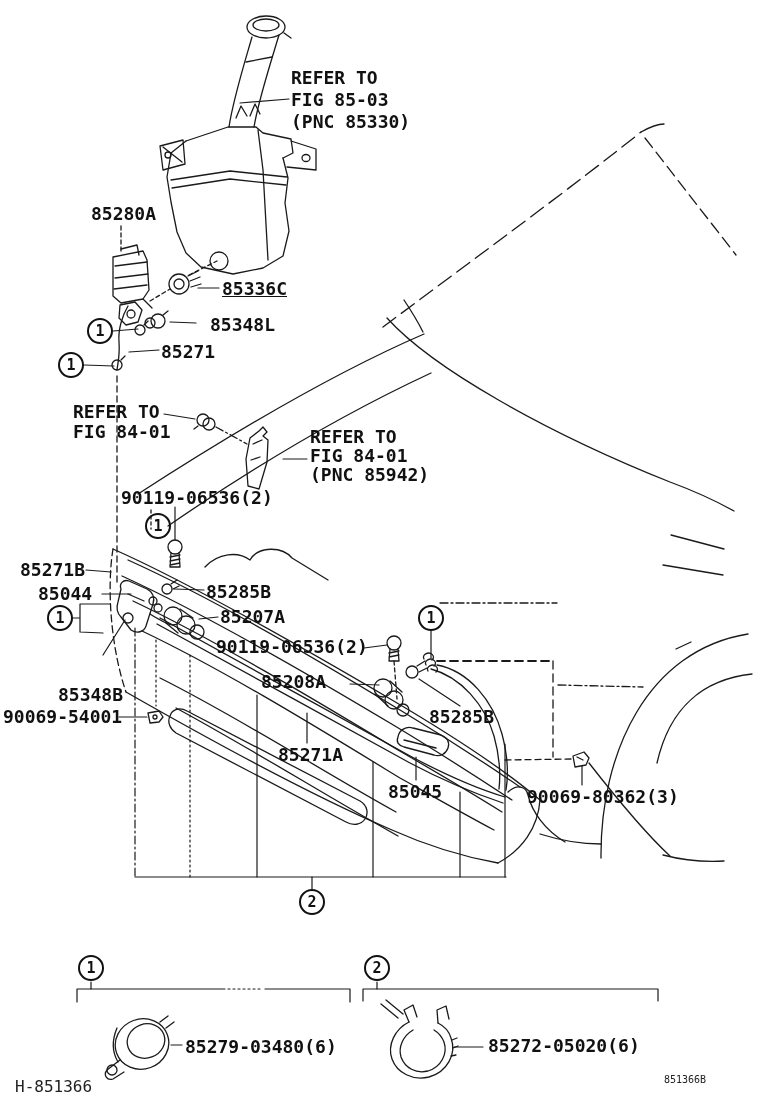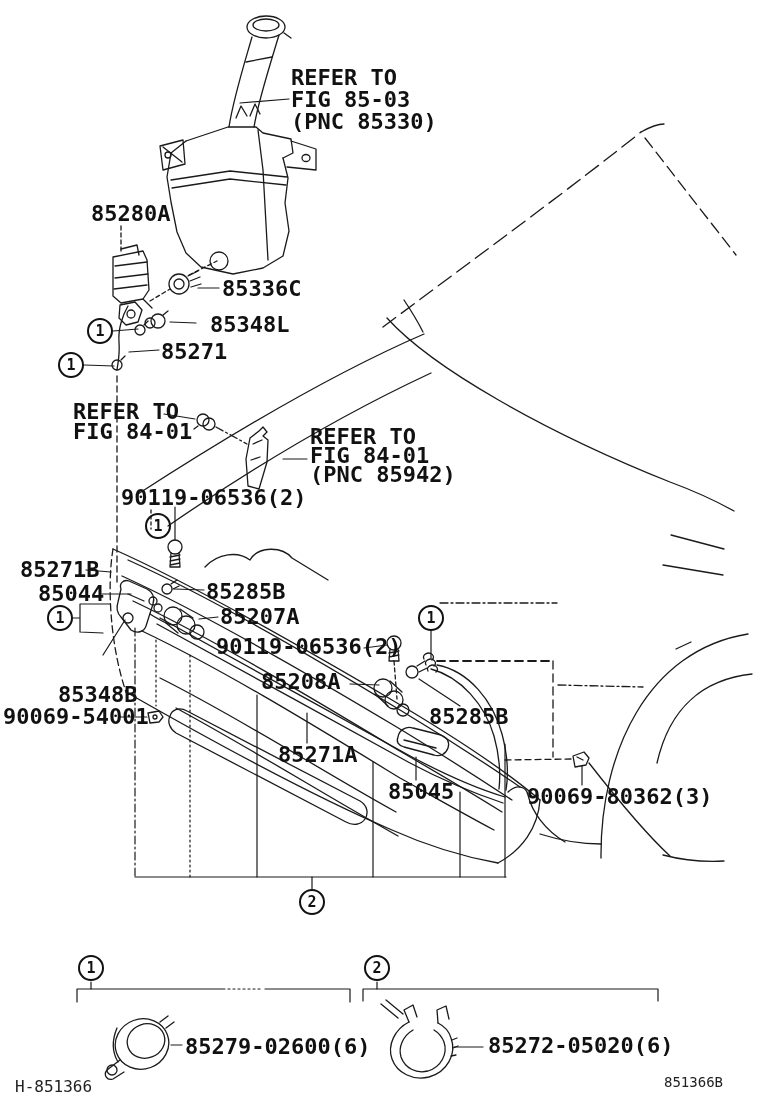--- a/index.html
+++ b/index.html
@@ -1,29 +1,29 @@
 <!DOCTYPE html>
 <html><head>
 <meta charset="utf-8">
 <style>
   html,body{margin:0;padding:0;background:#fff;}
   body{width:760px;height:1112px;position:relative;overflow:hidden;
        font-family:"DejaVu Sans Mono",monospace;}
   #stage{position:absolute;inset:0;width:760px;height:1112px;}
   svg.art{position:absolute;left:0;top:0;}
   .lbl{position:absolute;color:#111;font-family:"DejaVu Sans Mono",monospace;
-       font-weight:bold;font-size:22px;line-height:21px;white-space:pre-line;}
+       font-weight:bold;font-size:18px;line-height:21px;white-space:pre-line;}
   .callout{position:absolute;width:26px;height:26px;border:2px solid #111;
        border-radius:50%;box-sizing:border-box;display:flex;align-items:center;
        justify-content:center;color:#111;font-family:"DejaVu Sans Mono",monospace;
        font-weight:bold;font-size:15px;background:transparent;}
   .foot{position:absolute;color:#222;font-family:"DejaVu Sans Mono",monospace;
        font-weight:normal;}
   .footL{font-size:16px;}
-  .footR{font-size:14px;}
+  .footR{font-size:10px;}
 </style>
 </head>
 <body>
 
 <div id="stage">
 
 <svg class="art" width="760" height="1112" viewBox="0 0 760 1112">
   <g fill="none" stroke="#1a1a1a" stroke-width="1.3" stroke-linecap="round" stroke-linejoin="round">
 
     <g>
@@ -255,21 +255,21 @@
     </g>
   </g>
 </svg>
 
 <div class="lbl" style="left:291px;top:67px;line-height:22px;">REFER TO
 FIG 85-03
 (PNC 85330)</div>
 
 <div class="lbl" style="left:91px;top:203px;">85280A</div>
 
-<div class="lbl" style="left:222px;top:278px;">85336C</div>
+<div class="lbl" style="left:222px;top:278px;text-decoration:underline;">85336C</div>
 
 <div class="lbl" style="left:186px;top:314px;margin-left:24px;">85348L</div>
 
 <div class="lbl" style="left:161px;top:341px;text-align:right;">85271</div>
 
 <div class="lbl" style="left:73px;top:402px;line-height:20px;">REFER TO
 FIG 84-01</div>
 
 <div class="lbl" style="left:310px;top:427px;line-height:19px;">REFER TO
 FIG 84-01
@@ -294,21 +294,21 @@
 <div class="lbl" style="left:3px;top:706px;">90069-54001</div>
 
 <div class="lbl" style="left:429px;top:706px;">85285B</div>
 
 <div class="lbl" style="left:278px;top:744px;">85271A</div>
 
 <div class="lbl" style="left:388px;top:781px;">85045</div>
 
 <div class="lbl" style="left:527px;top:786px;">90069-80362(3)</div>
 
-<div class="lbl" style="left:185px;top:1036px;">85279-02600(6)</div>
+<div class="lbl" style="left:185px;top:1036px;">85279-03480(6)</div>
 
 <div class="lbl" style="left:488px;top:1035px;">85272-05020(6)</div>
 
 <div class="callout" style="left:87px;top:318px;">1</div>
 <div class="callout" style="left:58px;top:352px;">1</div>
 <div class="callout" style="left:145px;top:513px;">1</div>
 <div class="callout" style="left:47px;top:605px;">1</div>
 <div class="callout" style="left:418px;top:605px;">1</div>
 <div class="callout" style="left:299px;top:889px;">2</div>
 <div class="callout" style="left:78px;top:955px;">1</div>

